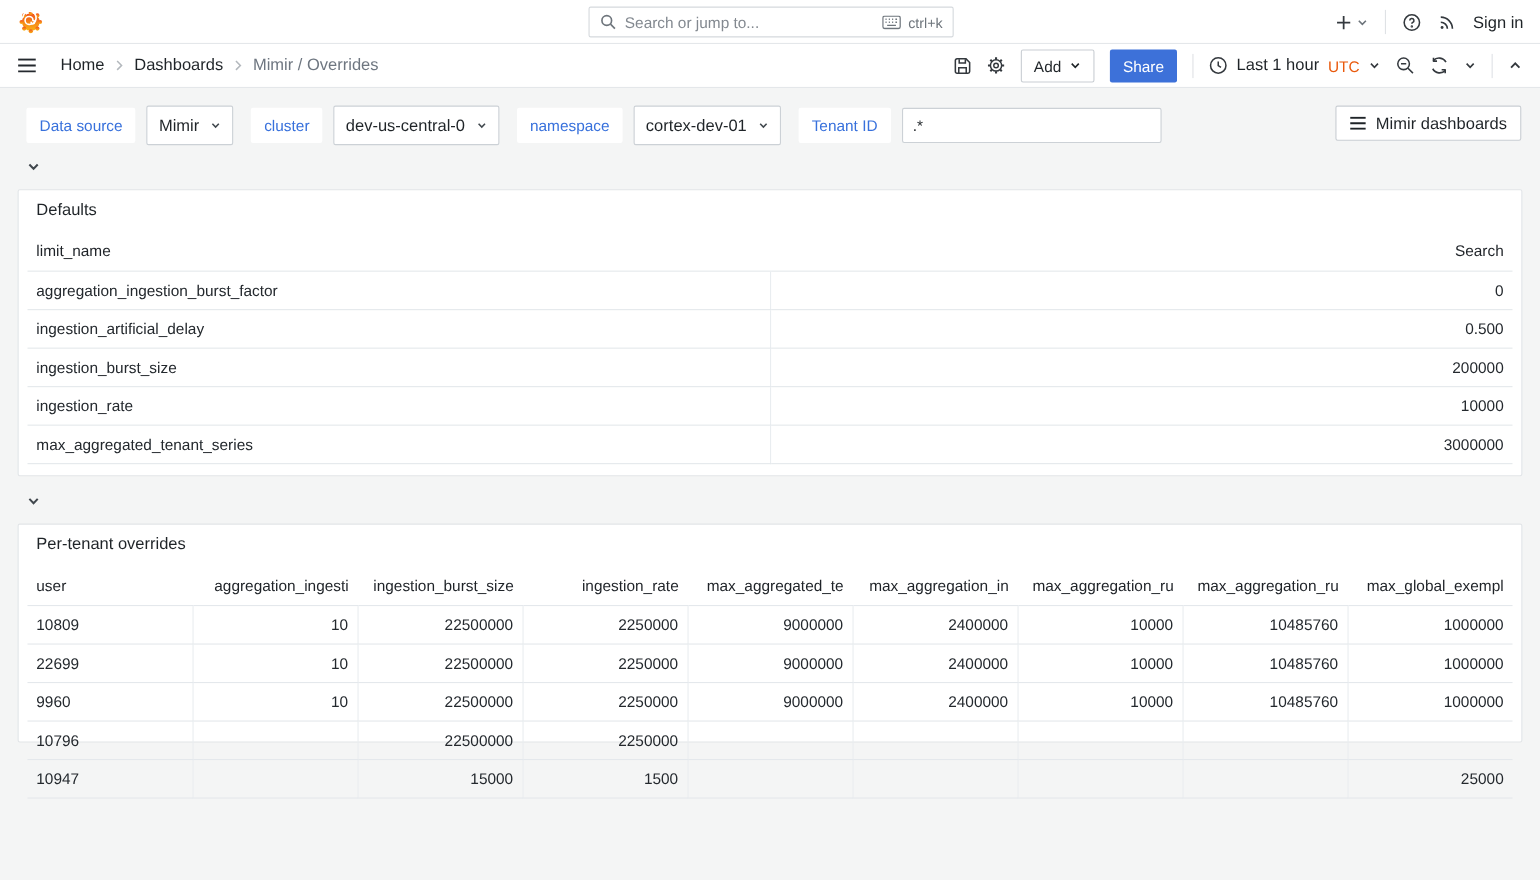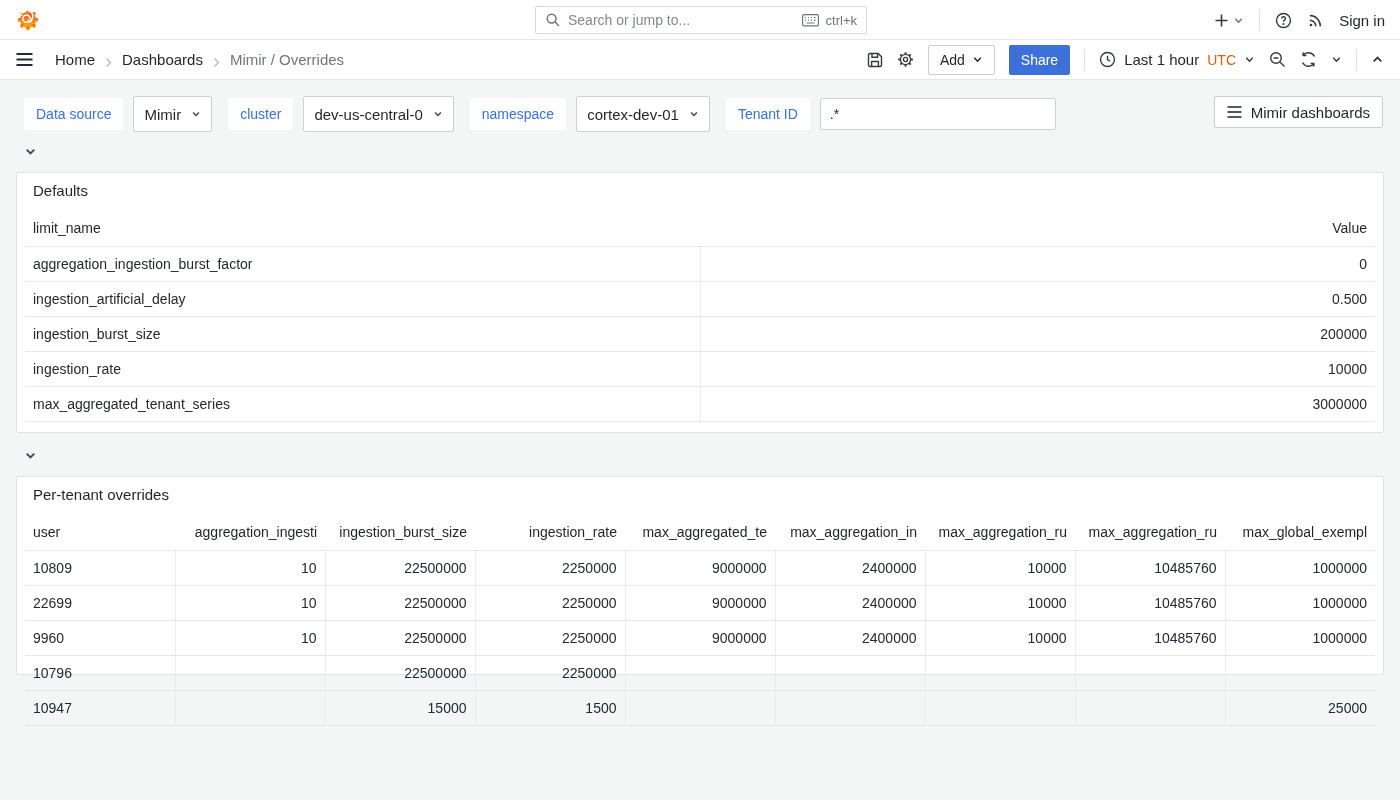--- a/index.html
+++ b/index.html
@@ -35,21 +35,21 @@
   .vdivider { width:1px; height:22px; background:#dfe2e5; }
   .signin { font-size:15px; color:#1f2428; cursor:pointer; white-space:nowrap; }
 
   
   .subnav {
     position:absolute; top:40px; left:0; right:0; height:40px;
     background:#fff; border-bottom:1px solid #e4e7ea;
     display:flex; align-items:center; padding:0 16px;
   }
   .burger { margin-right:22px; color:#24292e; cursor:pointer; background:none; border:none; }
-  .crumbs { display:flex; align-items:flex-end; gap:9px; font-size:15px; }
+  .crumbs { display:flex; align-items:center; gap:9px; font-size:15px; }
   .crumb { color:#1f2428; cursor:pointer; }
   .crumb.current { color:#6e7680; cursor:default; }
   .crumb-sep { color:#b3b8bd; }
   .actions { margin-left:auto; display:flex; align-items:center; gap:14px; }
   .btn-outline {
     display:flex; align-items:center; gap:7px; height:30px; padding:0 11px;
     border:1px solid #c9ced3; border-radius:2px; background:#fff;
     font-size:14px; color:#1f2428; cursor:pointer; font-family:inherit;
   }
   .btn-primary {
@@ -358,21 +358,21 @@
       </svg>
   </span>
 </button>
 
 <div class="panel" id="panel-defaults">
   <div class="panel-title">Defaults</div>
   <table id="defaults-table">
     <thead>
         <tr>
           <th>limit_name</th>
-          <th>Value</th>
+          <th>Search</th>
         </tr>
       </thead>
     <tbody>
         <tr>
           <td>aggregation_ingestion_burst_factor</td>
           <td>0</td>
         </tr>
         <tr>
           <td>ingestion_artificial_delay</td>
           <td>0.500</td>

